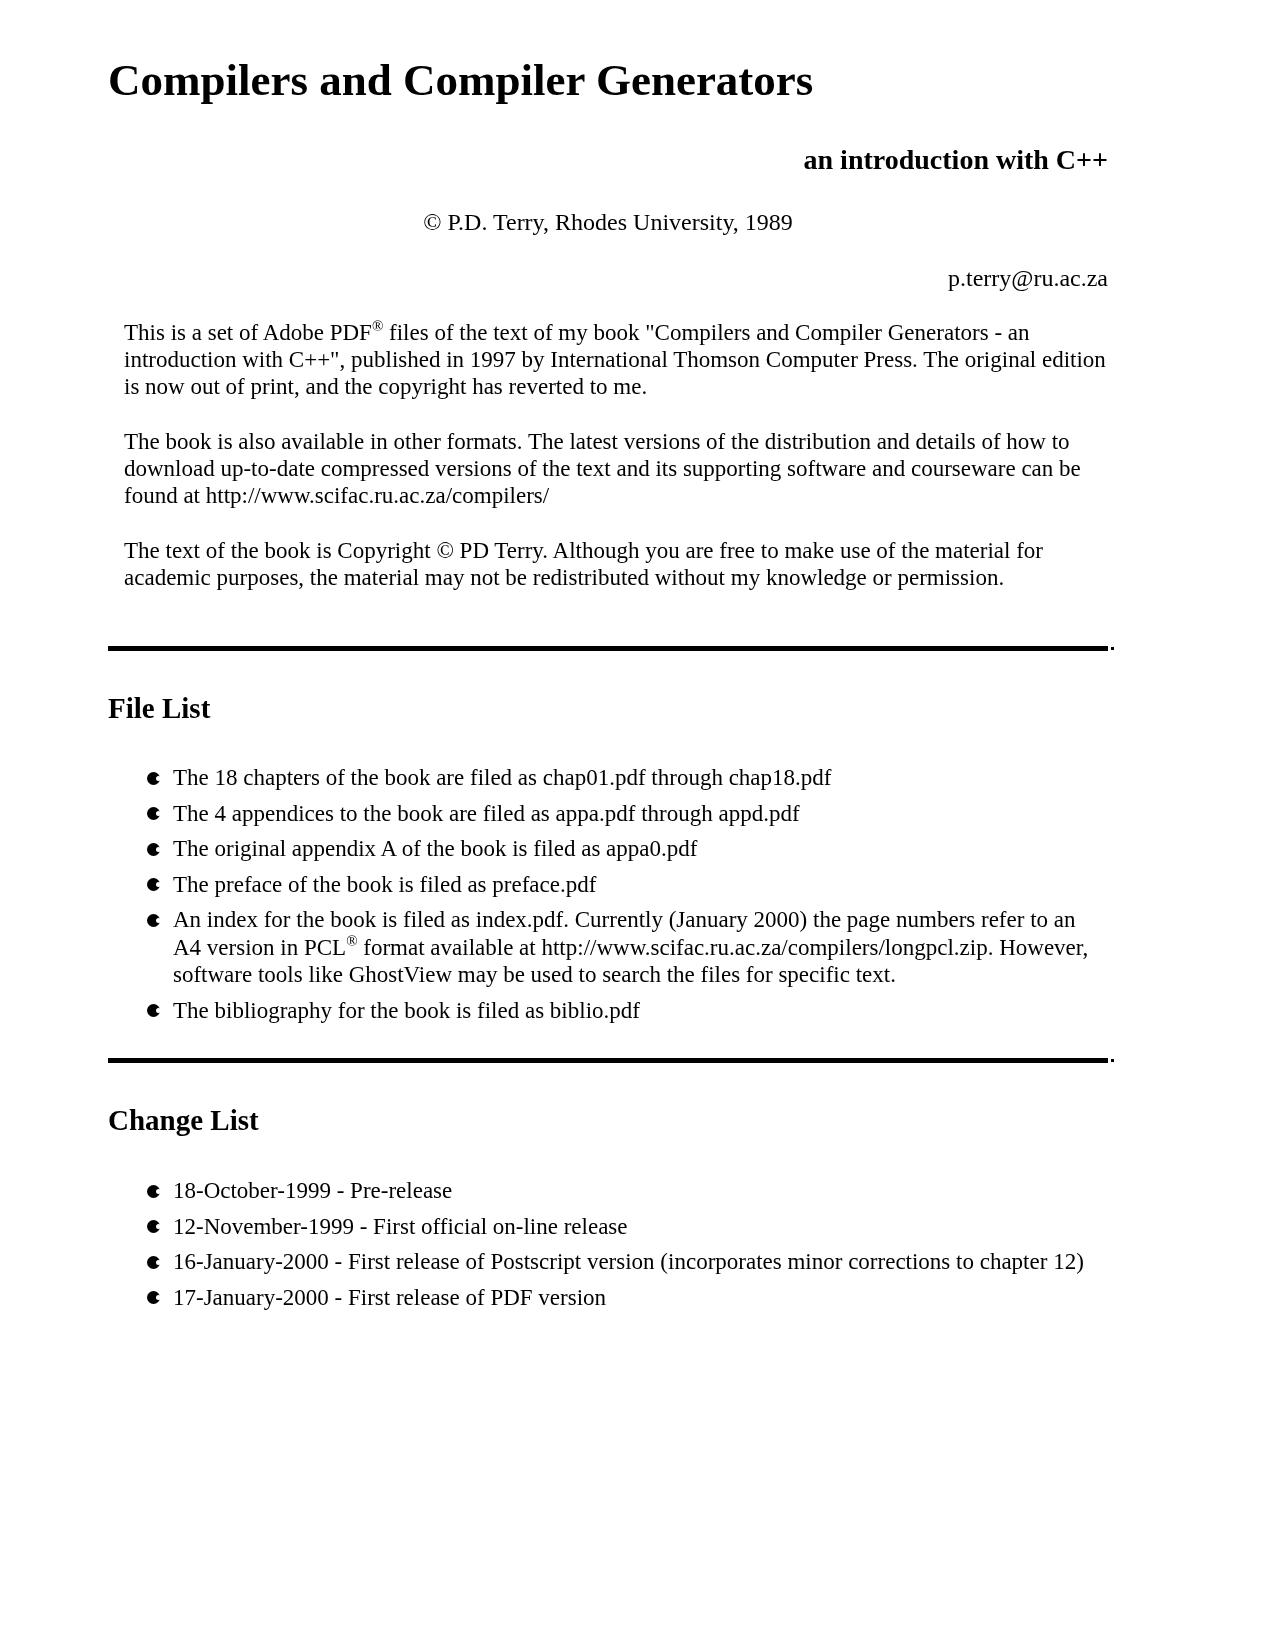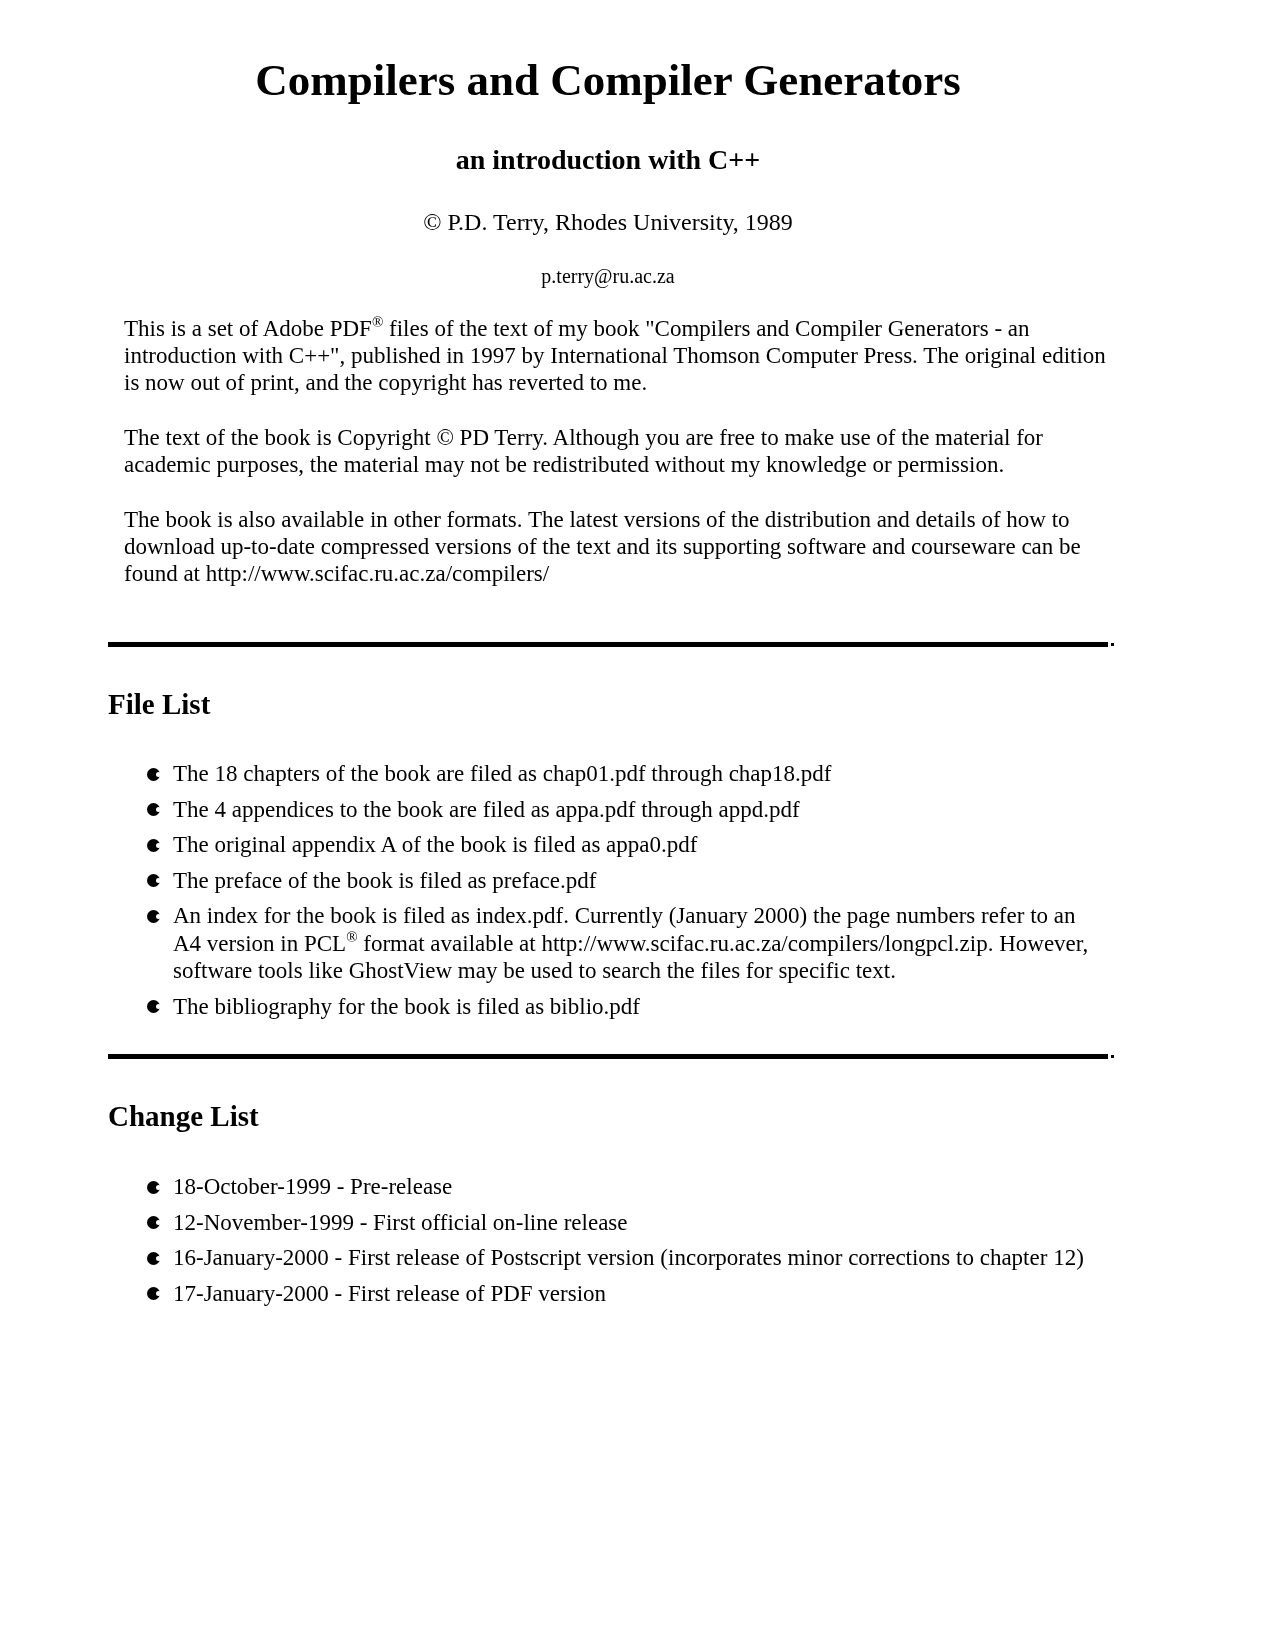--- a/index.html
+++ b/index.html
@@ -14,41 +14,41 @@
     color: #000000;
     font-family: "Liberation Serif", "DejaVu Serif", serif;
   }
   .page {
     width: 1000px;
     margin-left: 108px;
     padding-top: 1px;
   }
   .doc-title {
     margin: 55px 0 0 0;
-    text-align: center;
+    text-align: left;
     font-size: 45px;
     font-weight: bold;
     line-height: 1.1;
     letter-spacing: 0px;
   }
   .doc-subtitle {
     margin: 38px 0 0 0;
-    text-align: center;
+    text-align: right;
     font-size: 28px;
     font-weight: bold;
   }
   .doc-copyright {
     margin: 33px 0 0 0;
     text-align: center;
     font-size: 24px;
   }
   .doc-email {
     margin: 29px 0 0 0;
-    text-align: center;
-    font-size: 20px;
+    text-align: right;
+    font-size: 24px;
   }
   p.body-text {
     margin: 28px 0 0 16px;
     font-size: 23px;
     line-height: 27px;
   }
   p.body-text:first-of-type {
     margin-top: 27px;
   }
   sup.reg {
@@ -122,23 +122,23 @@
   <h1 class="doc-title">Compilers and Compiler Generators</h1>
 
   <div class="doc-subtitle">an introduction with C++</div>
 
   <div class="doc-copyright">© P.D. Terry, Rhodes University, 1989</div>
 
   <div class="doc-email">p.terry@ru.ac.za</div>
 
   <p class="body-text"><span>This is a set of Adobe PDF</span><sup class="reg">®</sup><span> files of the text of my book "Compilers and Compiler Generators - an introduction with C++", published in 1997 by International Thomson Computer Press. The original edition is now out of print, and the copyright has reverted to me.</span></p>
 
+  <p class="body-text">The book is also available in other formats. The latest versions of the distribution and details of how to download up-to-date compressed versions of the text and its supporting software and courseware can be found at http://www.scifac.ru.ac.za/compilers/</p>
+
   <p class="body-text">The text of the book is Copyright © PD Terry. Although you are free to make use of the material for academic purposes, the material may not be redistributed without my knowledge or permission.</p>
-
-  <p class="body-text">The book is also available in other formats. The latest versions of the distribution and details of how to download up-to-date compressed versions of the text and its supporting software and courseware can be found at http://www.scifac.ru.ac.za/compilers/</p>
 
   <div class="rule"></div>
 
   <h2 class="section-heading">File List</h2>
 
   <ul class="doc-list">
     <li><span class="bullet"></span><span>The 18 chapters of the book are filed as chap01.pdf through chap18.pdf</span></li>
     <li><span class="bullet"></span><span>The 4 appendices to the book are filed as appa.pdf through appd.pdf</span></li>
     <li><span class="bullet"></span><span>The original appendix A of the book is filed as appa0.pdf</span></li>
     <li><span class="bullet"></span><span>The preface of the book is filed as preface.pdf</span></li>

